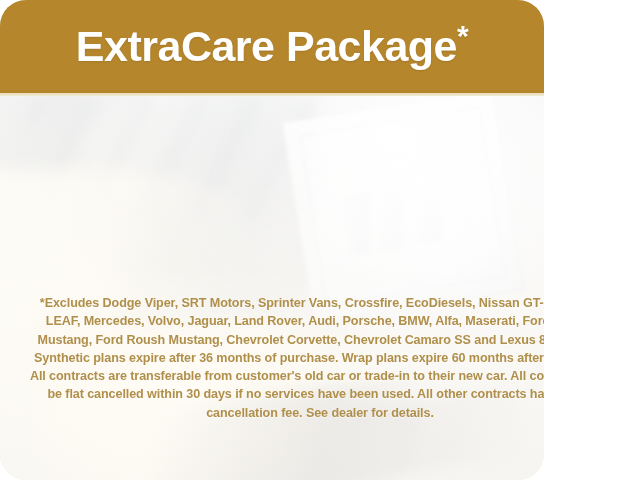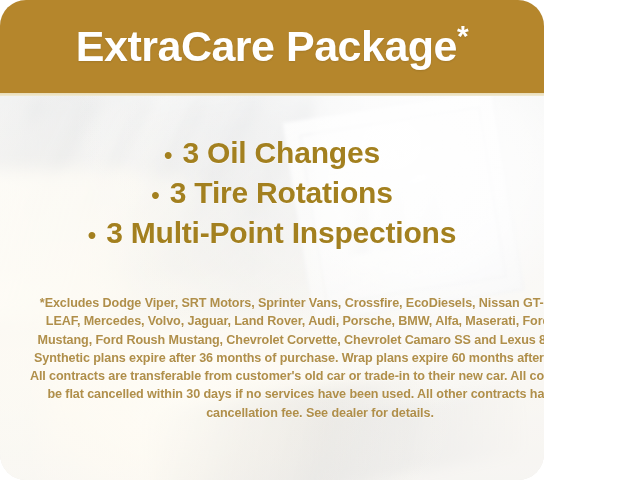--- a/index.html
+++ b/index.html
@@ -238,21 +238,16 @@
     <div class="ph-device2"></div>
     <div class="ph-wash"></div>
     <div class="ph-sheen"></div>
   </div>
 
   <div class="header-band">
     <h1 class="header-title"><span>ExtraCare Package</span><span class="star">*</span></h1>
   </div>
   <div class="header-rule"></div>
 
-  <div class="benefits">
-    <div class="benefit"><span class="dot">•</span> <span>3 Oil Changes</span></div>
-    <div class="benefit"><span class="dot">•</span> <span>3 Tire Rotations</span></div>
-    <div class="benefit"><span class="dot">•</span> <span>3 Multi-Point Inspections</span></div>
-  </div>
 
   <div class="disclaimer">*Excludes Dodge Viper, SRT Motors, Sprinter Vans, Crossfire, EcoDiesels, Nissan GT-R, Nissan LEAF, Mercedes, Volvo, Jaguar, Land Rover, Audi, Porsche, BMW, Alfa, Maserati, Ford Shelby Mustang, Ford Roush Mustang, Chevrolet Corvette, Chevrolet Camaro SS and Lexus 8-Cylinder. Synthetic plans expire after 36 months of purchase. Wrap plans expire 60 months after purchase. All contracts are transferable from customer's old car or trade-in to their new car. All contracts can be flat cancelled within 30 days if no services have been used. All other contracts have a $25 cancellation fee. See dealer for details.</div>
 
 </div>
 
 </body></html>

